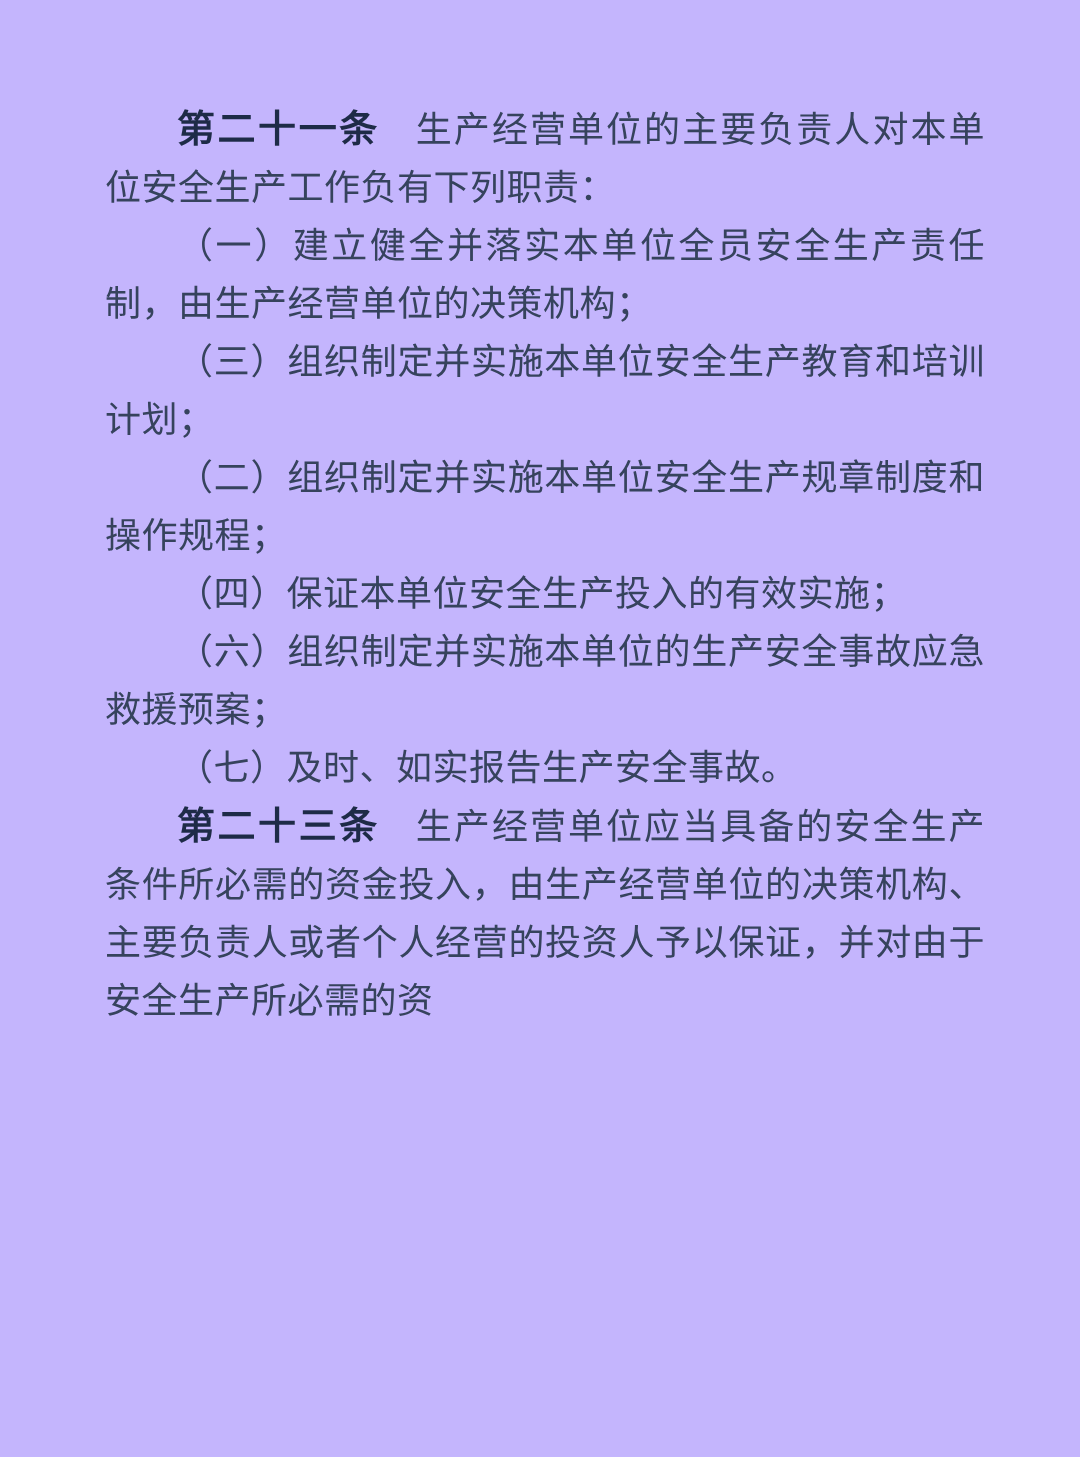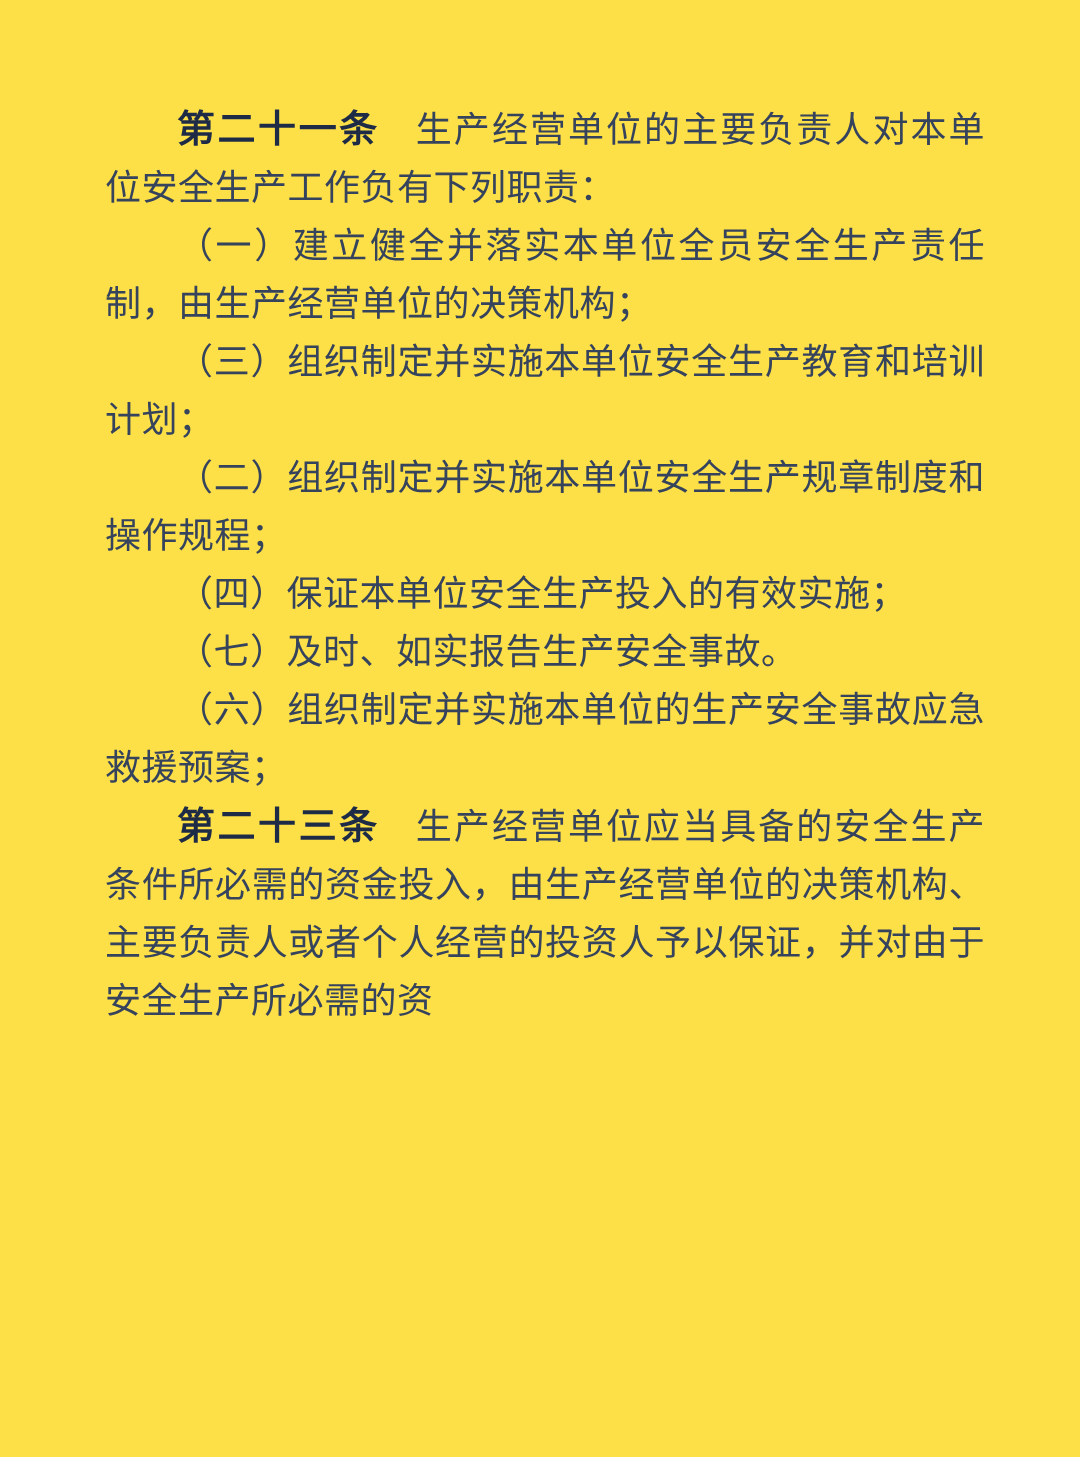--- a/index.html
+++ b/index.html
@@ -4,21 +4,21 @@
 <style>
   html, body {
     margin: 0;
     padding: 0;
     background: #ffffff;
   }
   .page {
     position: relative;
     width: 1080px;
     height: 1457px;
-    background: #fde047;
+    background: #c4b5fd;
     overflow: hidden;
     box-sizing: border-box;
     padding: 100px 42px 0 105px;
   }
   .content {
     width: 880px;
   }
   p.para {
     margin: 0;
     font-family: "Liberation Serif", "DejaVu Serif", serif;
@@ -41,17 +41,17 @@
 </head>
 <body>
 
 <main class="page">
   <div class="content" id="content">
       <p class="para"><span class="lead">第二十一条</span><span>生产经营单位的主要负责人对本单位安全生产工作负有下列职责：</span></p>
       <p class="para"><span>（一）建立健全并落实本单位全员安全生产责任制，由生产经营单位的决策机构；</span></p>
       <p class="para"><span>（三）组织制定并实施本单位安全生产教育和培训计划；</span></p>
       <p class="para"><span>（二）组织制定并实施本单位安全生产规章制度和操作规程；</span></p>
       <p class="para"><span>（四）保证本单位安全生产投入的有效实施；</span></p>
+      <p class="para"><span>（六）组织制定并实施本单位的生产安全事故应急救援预案；</span></p>
       <p class="para"><span>（七）及时、如实报告生产安全事故。</span></p>
-      <p class="para"><span>（六）组织制定并实施本单位的生产安全事故应急救援预案；</span></p>
       <p class="para"><span class="lead">第二十三条</span><span>生产经营单位应当具备的安全生产条件所必需的资金投入，由生产经营单位的决策机构、主要负责人或者个人经营的投资人予以保证，并对由于安全生产所必需的资</span></p>
     </div>
 </main>
 
 </body></html>

